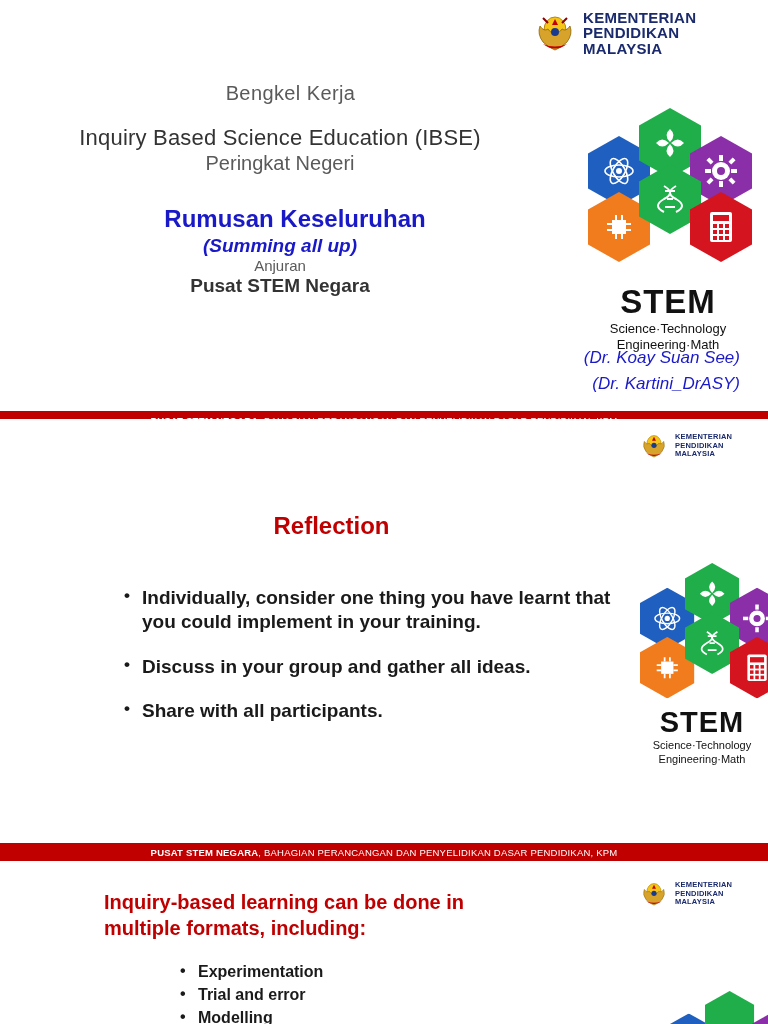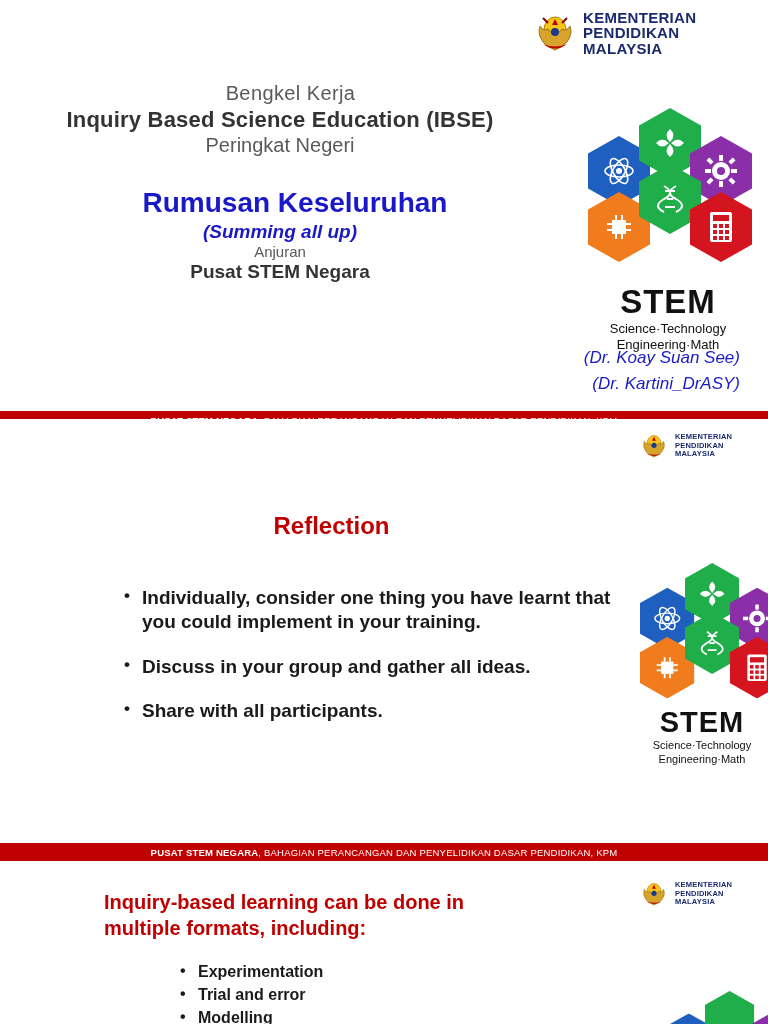--- a/index.html
+++ b/index.html
@@ -8,23 +8,23 @@
 
   
   .slide1{position:relative;width:768px;height:419px;background:#fff;}
   .ministry-logo{position:absolute;display:flex;align-items:center;gap:7px;}
   .ml-crest{width:42px;height:46px;position:relative;}
   .ml-text{line-height:1.02;color:#1a2a6c;}
   .ml-text div{font-weight:700;letter-spacing:.3px;}
 
   .s1-title-block{position:absolute;left:0;top:82px;width:560px;text-align:center;}
   .s1-l1{font-size:20px;color:#5a5a5a;letter-spacing:.4px;padding-left:21px;}
-  .s1-l2{font-size:22px;font-weight:700;color:#333;margin-top:2px;letter-spacing:.2px;}
+  .s1-l2{font-size:22px;font-weight:400;color:#333;margin-top:20px;letter-spacing:.2px;}
   .s1-l3{font-size:20px;color:#5a5a5a;margin-top:1px;}
-  .s1-rum{font-size:28px;font-weight:700;color:#1a19c8;margin-top:30px;padding-left:30px;}
+  .s1-rum{font-size:24px;font-weight:700;color:#1a19c8;margin-top:30px;padding-left:30px;}
   .s1-sum{font-size:19px;font-weight:700;font-style:italic;color:#1a19c8;margin-top:2px;}
   .s1-anjuran{font-size:15px;color:#5a5a5a;}
   .s1-pusat{font-size:19px;font-weight:700;color:#333;margin-top:1px;}
 
   .s1-drs{position:absolute;right:28px;top:345px;text-align:right;color:#1a19c8;font-style:italic;font-size:17px;line-height:1.5;}
 
   .redbar{position:absolute;left:0;width:768px;background:#c00000;color:#fff;display:flex;align-items:center;justify-content:center;}
   .redbar .b{font-weight:700;}
   .redbar span{font-size:9.5px;letter-spacing:.2px;}
 

